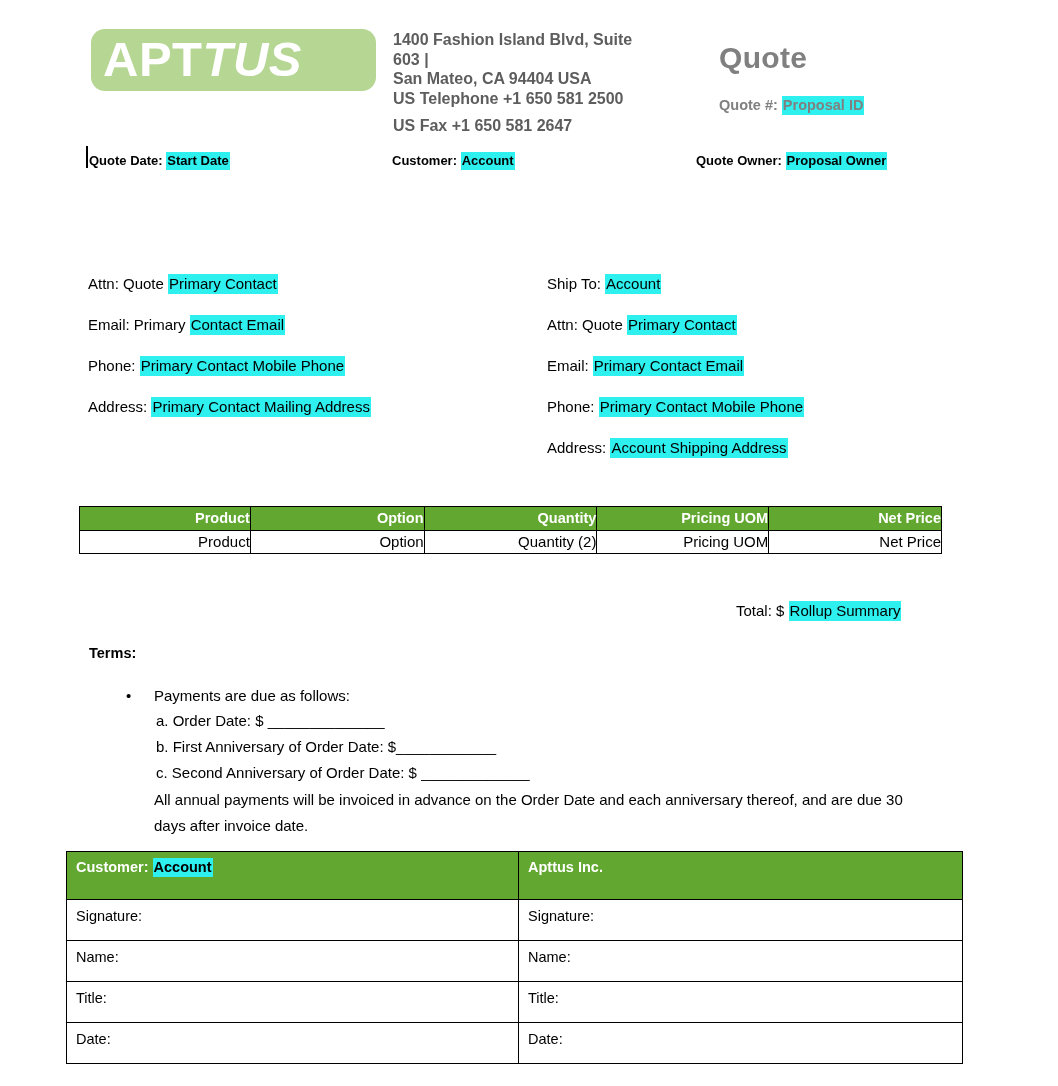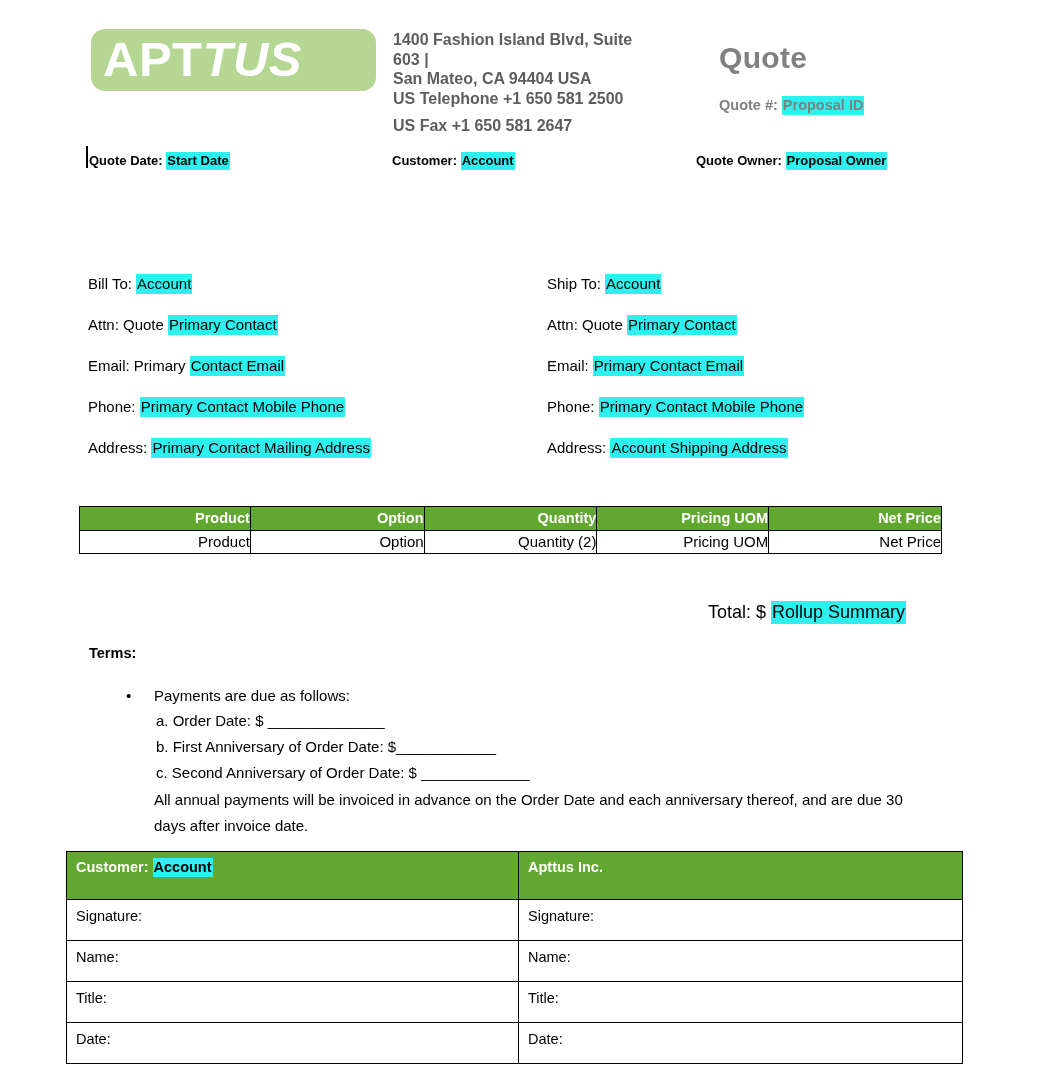--- a/index.html
+++ b/index.html
@@ -132,23 +132,23 @@
     padding-bottom: 4px;
   }
   #product-table col.c1 { width: 171px; }
   #product-table col.c2 { width: 174px; }
   #product-table col.c3 { width: 173px; }
   #product-table col.c4 { width: 172px; }
   #product-table col.c5 { width: 173px; }
 
   
   #total-line {
-    left: 708px;
+    left: 736px;
     top: 602px;
-    font-size: 18px;
+    font-size: 15px;
     white-space: nowrap;
   }
 
   
   #terms-heading {
     left: 89px;
     top: 645px;
     font-size: 14.5px;
     font-weight: bold;
   }
@@ -233,22 +233,20 @@
   <div class="abs meta-line" id="meta-quote-date"><span>Quote Date:</span>
     <span class="hl">Start Date</span></div>
 
   <div class="abs meta-line" id="meta-customer"><span>Customer:</span>
     <span class="hl">Account</span></div>
 
   <div class="abs meta-line" id="meta-owner"><span>Quote Owner:</span>
     <span class="hl">Proposal Owner</span></div>
 
   <div class="abs addr-block" id="bill-to-block">
-    <div class="addr-row"><span>Bill To:</span>
-      <span class="hl">Account</span></div>
     <div class="addr-row"><span>Attn: Quote</span>
       <span class="hl">Primary Contact</span></div>
     <div class="addr-row"><span>Email: Primary</span>
       <span class="hl">Contact Email</span></div>
     <div class="addr-row"><span>Phone:</span>
       <span class="hl">Primary Contact Mobile Phone</span></div>
     <div class="addr-row"><span>Address:</span>
       <span class="hl">Primary Contact Mailing Address</span></div>
   </div>
 

